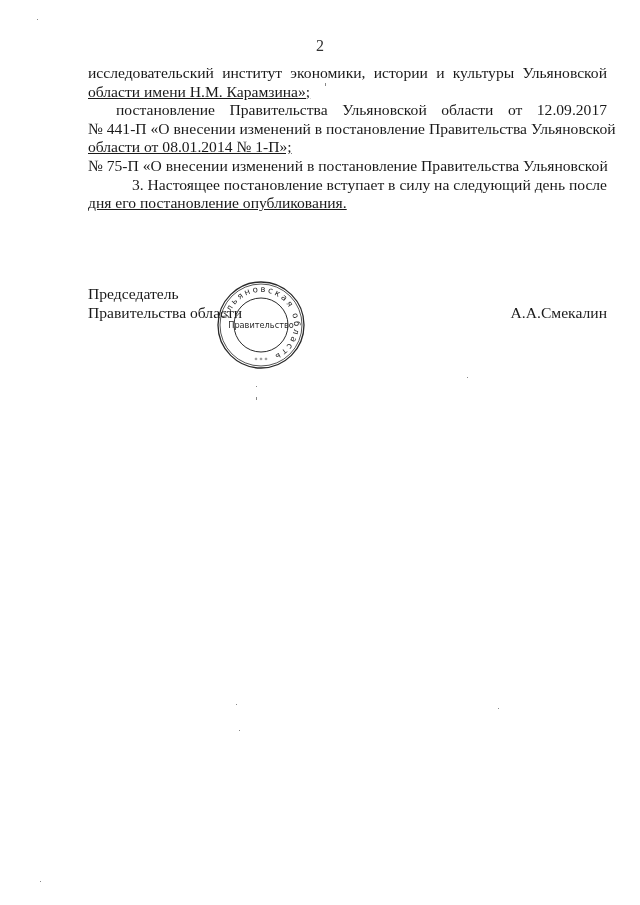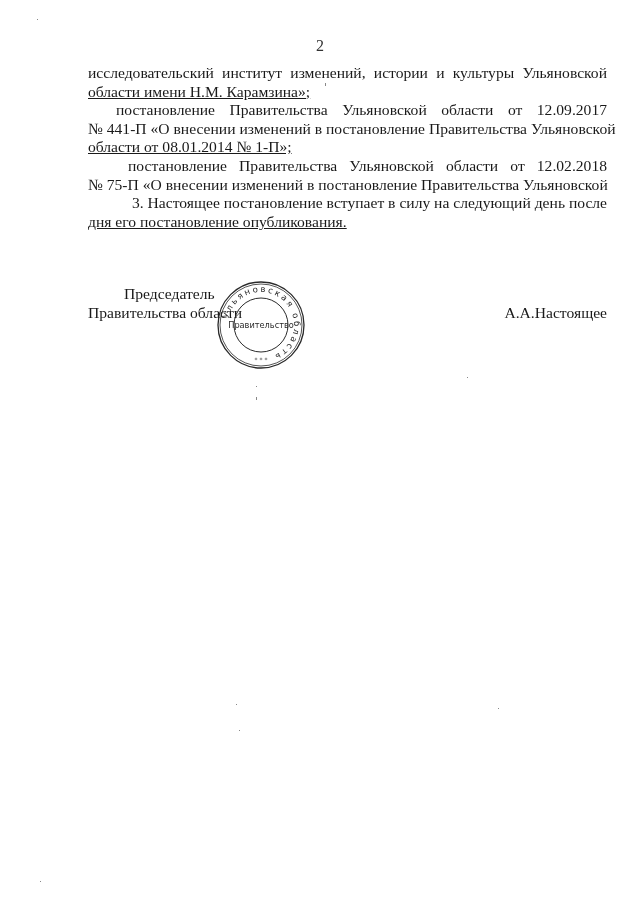--- a/index.html
+++ b/index.html
@@ -48,21 +48,21 @@
     .line.first-indent3 { padding-left: 44px; }
 
     .signature-block {
       position: absolute;
       top: 285px;
       left: 88px;
       width: 519px;
       font-size: 15.6px;
       line-height: 18.6px;
     }
-    .sig-title-1 { display: block; margin-left: 36px; }
+    .sig-title-1 { display: block; }
     .sig-title-2 { display: block; }
     .sig-name {
       position: absolute;
       right: 0;
       top: 18.6px;
     }
 
     .stamp {
       position: absolute;
       left: 216px;
@@ -78,35 +78,34 @@
     }
   </style>
 </head>
 <body>
 
 <div>
 
   <div class="page-number">2</div>
 
   <div class="body-text">
-    <span class="line">исследовательский институт изменений, истории и культуры Ульяновской</span>
+    <span class="line">исследовательский институт экономики, истории и культуры Ульяновской</span>
     <span class="line last">области имени Н.М. Карамзина»;</span>
     <span class="line first-indent">постановление Правительства Ульяновской области от 12.09.2017</span>
     <span class="line">№ 441-П «О внесении изменений в постановление Правительства Ульяновской</span>
     <span class="line last">области от 08.01.2014 № 1-П»;</span>
-    <span class="line first-indent2">постановление Правительства Ульяновской области от 12.02.2018</span>
     <span class="line">№ 75-П «О внесении изменений в постановление Правительства Ульяновской</span>
     <span class="line first-indent3">3. Настоящее постановление вступает в силу на следующий день после</span>
     <span class="line last">дня его постановление опубликования.</span>
   </div>
 
   <div class="signature-block">
     <span class="sig-title-1">Председатель</span>
     <span class="sig-title-2">Правительства области</span>
-    <span class="sig-name">А.А.Настоящее</span>
+    <span class="sig-name">А.А.Смекалин</span>
   </div>
 
   <div class="stamp">
     <svg width="90" height="90" viewBox="0 0 90 90">
       <defs>
         <path id="ringPath" d="M 45,45 m -33,0 a 33,33 0 1,1 66,0 a 33,33 0 1,1 -66,0"></path>
       </defs>
       <circle cx="45" cy="45" r="43" fill="none" stroke="#2a2a2a" stroke-width="1.3"></circle>
       <circle cx="45" cy="45" r="41" fill="none" stroke="#2a2a2a" stroke-width="0.8"></circle>
       <circle cx="45" cy="45" r="27" fill="none" stroke="#2a2a2a" stroke-width="1"></circle>

